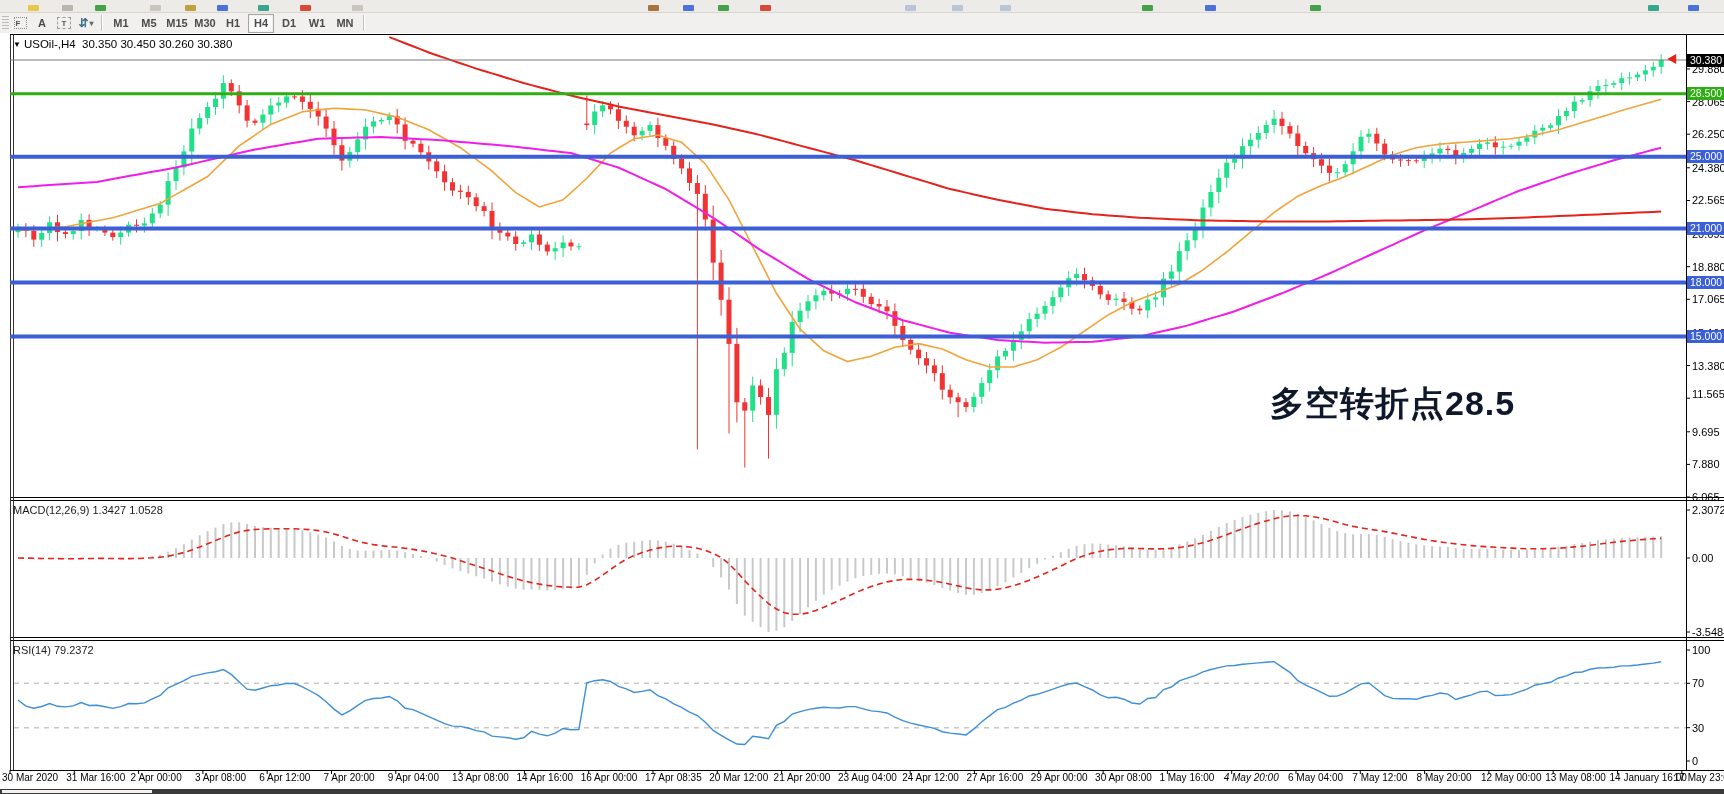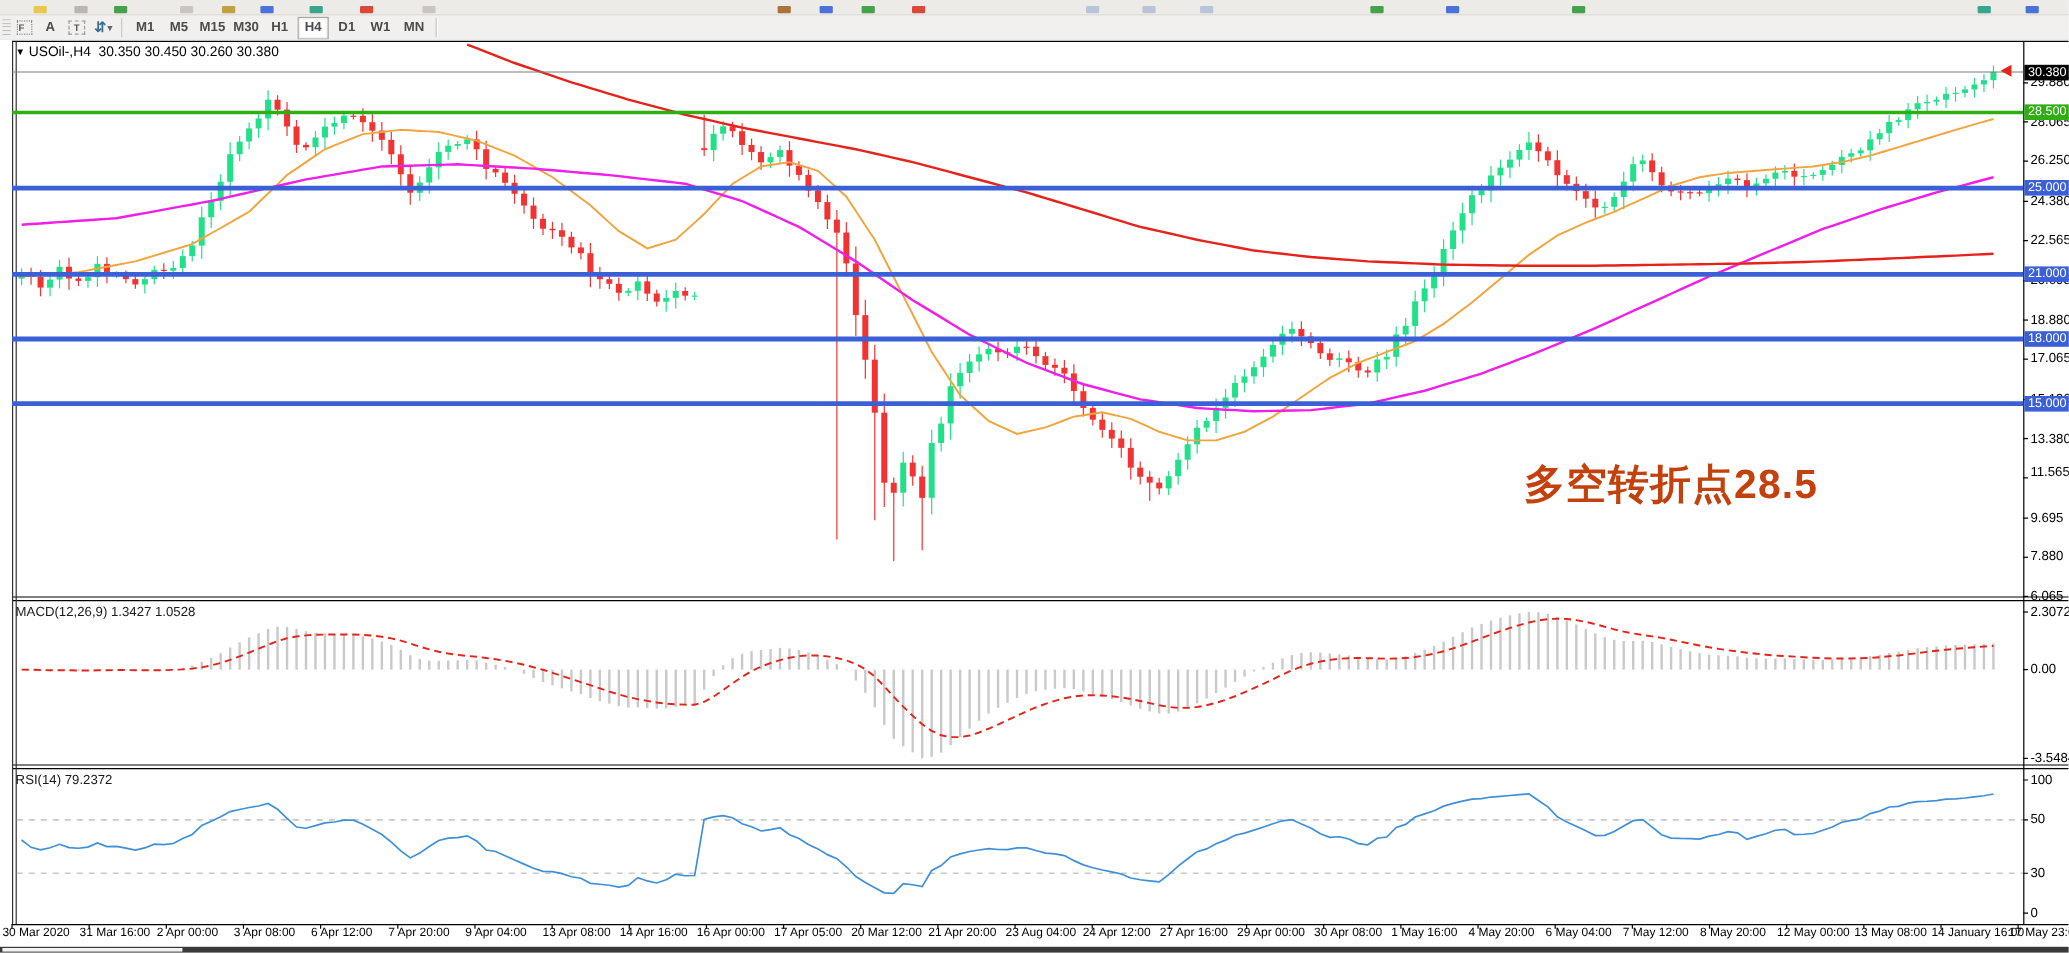--- a/index.html
+++ b/index.html
@@ -15,21 +15,21 @@
   .arrows-glyph{font-size:12px;color:#3c6e8f;font-weight:bold;}
   .caret{font-size:8px;color:#666;margin-left:1px;}
   .sep{width:1px;height:16px;background:#c5c2bd;border-right:1px solid #ffffff;margin:0 4px;}
   .tf{display:inline-flex;align-items:center;justify-content:center;height:17px;min-width:24px;font-size:11px;font-weight:bold;color:#4b4b4b;margin:0 1px;border:1px solid transparent;}
   .tf.active{background:#fdfdfd;border:1px solid #a9a6a1;box-shadow:inset 0 0 2px #d7d4cf;}
   .chart-window{position:absolute;left:0;top:33px;width:1724px;height:761px;background:#ffffff;}
   #chartSvg{position:absolute;left:0;top:0;}
   .chart-title{position:absolute;left:13px;top:5px;font-size:11.5px;color:#000;white-space:nowrap;}
   .chart-title .tri{font-size:8px;vertical-align:1px;margin-right:3px;}
   .pane-label{position:absolute;left:13px;font-size:11px;color:#1a1a1a;white-space:nowrap;}
-  .annotation{position:absolute;left:1270px;top:348px;font-size:34px;font-weight:bold;color:#c2410c;white-space:nowrap;letter-spacing:1px;}
+  .annotation{position:absolute;left:1270px;top:348px;font-size:34px;font-weight:bold;color:#0f172a;white-space:nowrap;letter-spacing:1px;}
   .ax-label{position:absolute;left:1692px;font-size:11px;color:#000;white-space:nowrap;}
   .price-tag{position:absolute;left:1687px;width:36px;height:13px;font-size:10.5px;line-height:13px;padding-left:3px;color:#fff;white-space:nowrap;z-index:5;}
   .t-label{position:absolute;top:739px;font-size:10px;color:#000;white-space:nowrap;}
   .bottom-strip{position:absolute;left:0;top:756px;width:1724px;height:5px;background:#3a3a3a;}
   .scroll-thumb{position:absolute;left:2px;top:757px;width:150px;height:3px;background:#f4f2f0;z-index:6;}
 </style>
 </head>
 <body>
 
 <div>
@@ -801,51 +801,51 @@
         <div class="ax-label" style="top: 294.007px;">15.190</div>
         <div class="ax-label" style="top: 326.536px;">13.380</div>
         <div class="ax-label" style="top: 355px;">11.565</div>
         <div class="ax-label" style="top: 392.762px;">9.695</div>
         <div class="ax-label" style="top: 425.381px;">7.880</div>
         <div class="ax-label" style="top: 458px;">6.065</div>
         <div class="ax-label" style="top: 471px;">2.3072</div>
         <div class="ax-label" style="top: 519px;">0.00</div>
         <div class="ax-label" style="top: 593px;">-3.5484</div>
         <div class="ax-label" style="top: 611px;">100</div>
-        <div class="ax-label" style="top: 644.3px;">50</div>
+        <div class="ax-label" style="top: 644.3px;">70</div>
         <div class="ax-label" style="top: 688.7px;">30</div>
         <div class="ax-label" style="top: 722px;">0</div>
         <div class="price-tag" style="top: 20.5141px; background: rgb(0, 0, 0);">30.380</div>
         <div class="price-tag" style="top: 54.3012px; background: rgb(47, 174, 20);">28.500</div>
         <div class="price-tag" style="top: 117.203px; background: rgb(58, 95, 214);">25.000</div>
         <div class="price-tag" style="top: 189.09px; background: rgb(58, 95, 214);">21.000</div>
         <div class="price-tag" style="top: 243.006px; background: rgb(58, 95, 214);">18.000</div>
         <div class="price-tag" style="top: 296.921px; background: rgb(58, 95, 214);">15.000</div>
       </div>
     <div id="timeAxis">
         <div class="t-label" style="left: 2px;">30 Mar 2020</div>
         <div class="t-label" style="left: 66.3px;">31 Mar 16:00</div>
         <div class="t-label" style="left: 130.6px;">2 Apr 00:00</div>
         <div class="t-label" style="left: 194.9px; text-align: center;">3 Apr 08:00</div>
         <div class="t-label" style="left: 259.2px;">6 Apr 12:00</div>
         <div class="t-label" style="left: 323.5px;">7 Apr 20:00</div>
         <div class="t-label" style="left: 387.8px;">9 Apr 04:00</div>
         <div class="t-label" style="left: 452.1px;">13 Apr 08:00</div>
         <div class="t-label" style="left: 516.4px;">14 Apr 16:00</div>
         <div class="t-label" style="left: 580.7px;">16 Apr 00:00</div>
-        <div class="t-label" style="left: 645px;">17 Apr 05:00</div>
+        <div class="t-label" style="left: 645px;">17 Apr 08:35</div>
         <div class="t-label" style="left: 709.3px;">20 Mar 12:00</div>
         <div class="t-label" style="left: 773.6px;">21 Apr 20:00</div>
         <div class="t-label" style="left: 837.9px;">23 Aug 04:00</div>
         <div class="t-label" style="left: 902.2px;">24 Apr 12:00</div>
         <div class="t-label" style="left: 966.5px;">27 Apr 16:00</div>
         <div class="t-label" style="left: 1030.8px;">29 Apr 00:00</div>
         <div class="t-label" style="left: 1095.1px;">30 Apr 08:00</div>
         <div class="t-label" style="left: 1159.4px;">1 May 16:00</div>
-        <div class="t-label" style="left: 1223.7px;">4 May 20:00</div>
+        <div class="t-label" style="left: 1223.7px; font-style: italic;">4 May 20:00</div>
         <div class="t-label" style="left: 1288px;">6 May 04:00</div>
         <div class="t-label" style="left: 1352.3px;">7 May 12:00</div>
         <div class="t-label" style="left: 1416.6px;">8 May 20:00</div>
         <div class="t-label" style="left: 1480.9px;">12 May 00:00</div>
         <div class="t-label" style="left: 1545.2px;">13 May 08:00</div>
         <div class="t-label" style="left: 1609.5px;">14 January 16:00</div>
         <div class="t-label" style="left: 1673.8px;">17 May 23:00</div>
       </div>
 
     <div class="bottom-strip"></div>

